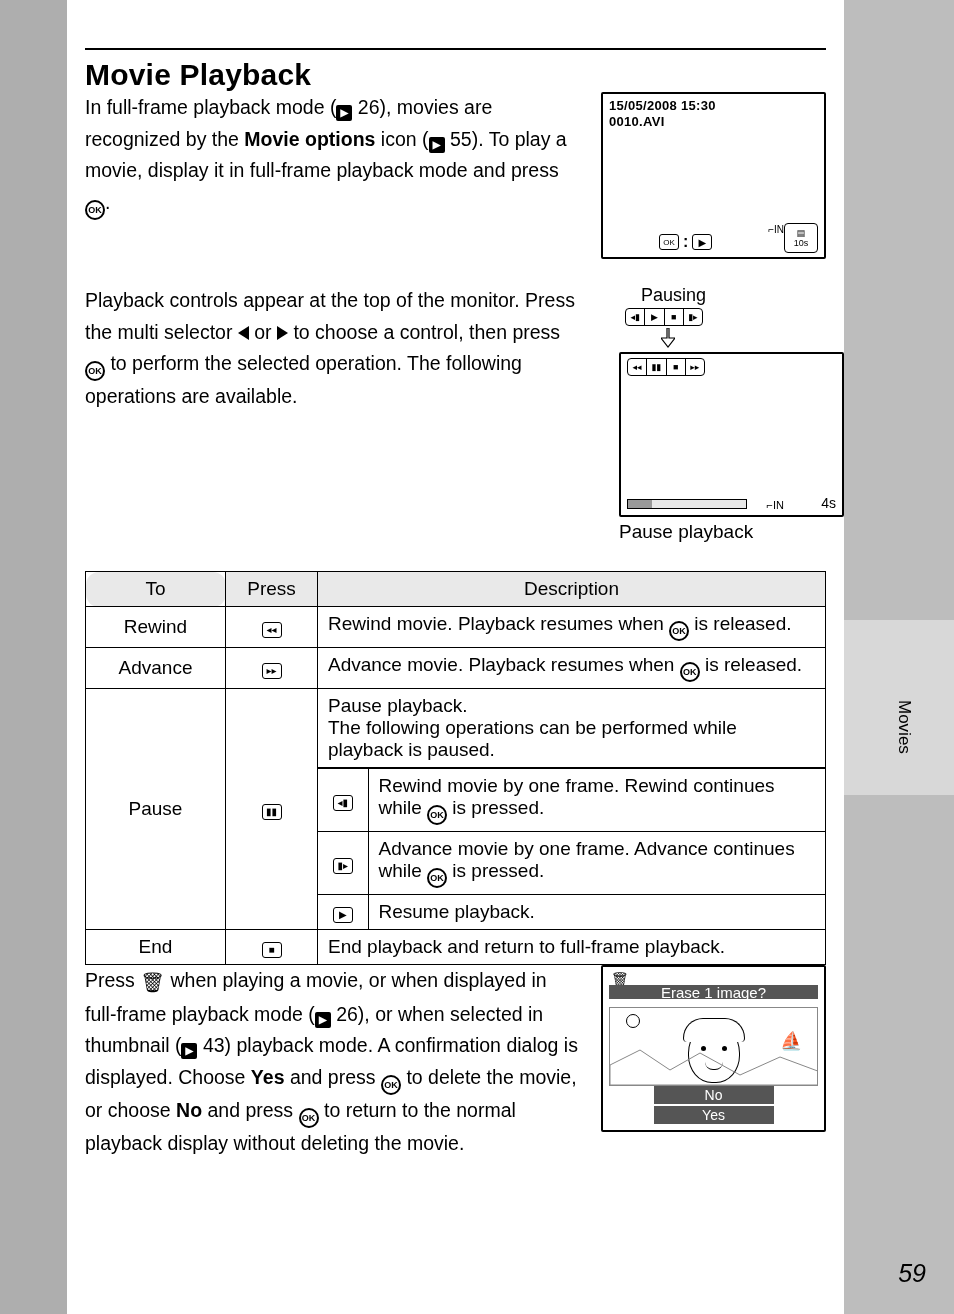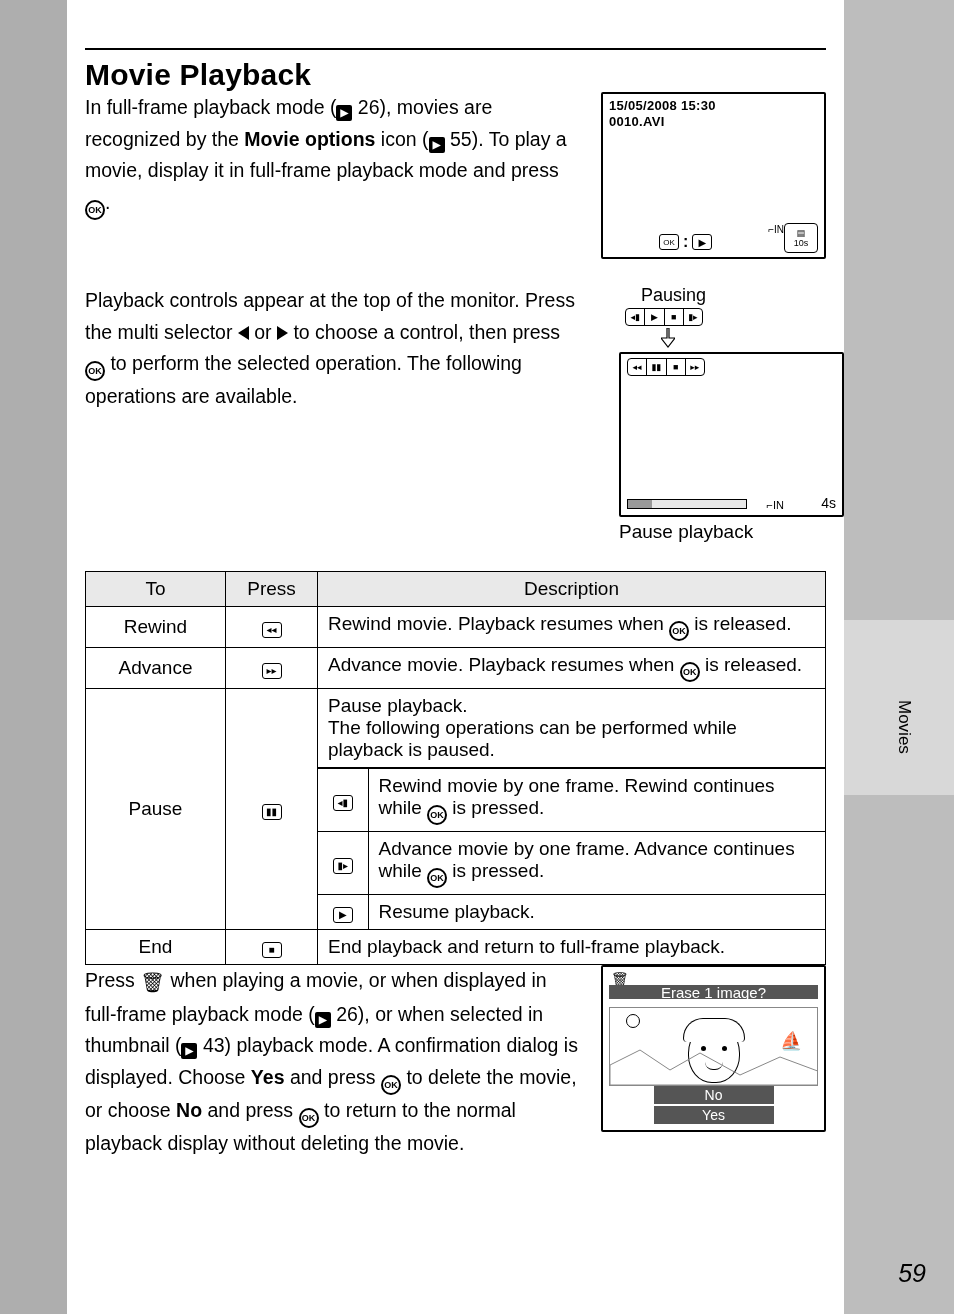--- a/index.html
+++ b/index.html
@@ -139,21 +139,21 @@
           <div class="in-label">⌐<span>IN</span></div>
           <div class="dur-label">4s</div>
         </div>
         <div class="during">Pause playback</div>
       </div>
     </div>
 
     <table class="ops">
       <thead>
         <tr>
-          <th style="width:140px;">To</th>
+          <th style="width:140px;border-radius:13px;">To</th>
           <th style="width:92px;">Press</th>
           <th>Description</th>
         </tr>
       </thead>
       <tbody>
         <tr>
           <td class="c">Rewind</td>
           <td class="c"><span class="mini-icon">◂◂</span></td>
           <td class="l"><span>Rewind movie. Playback resumes when </span><span class="ok-icon">OK</span><span> is released.</span></td>
         </tr>

